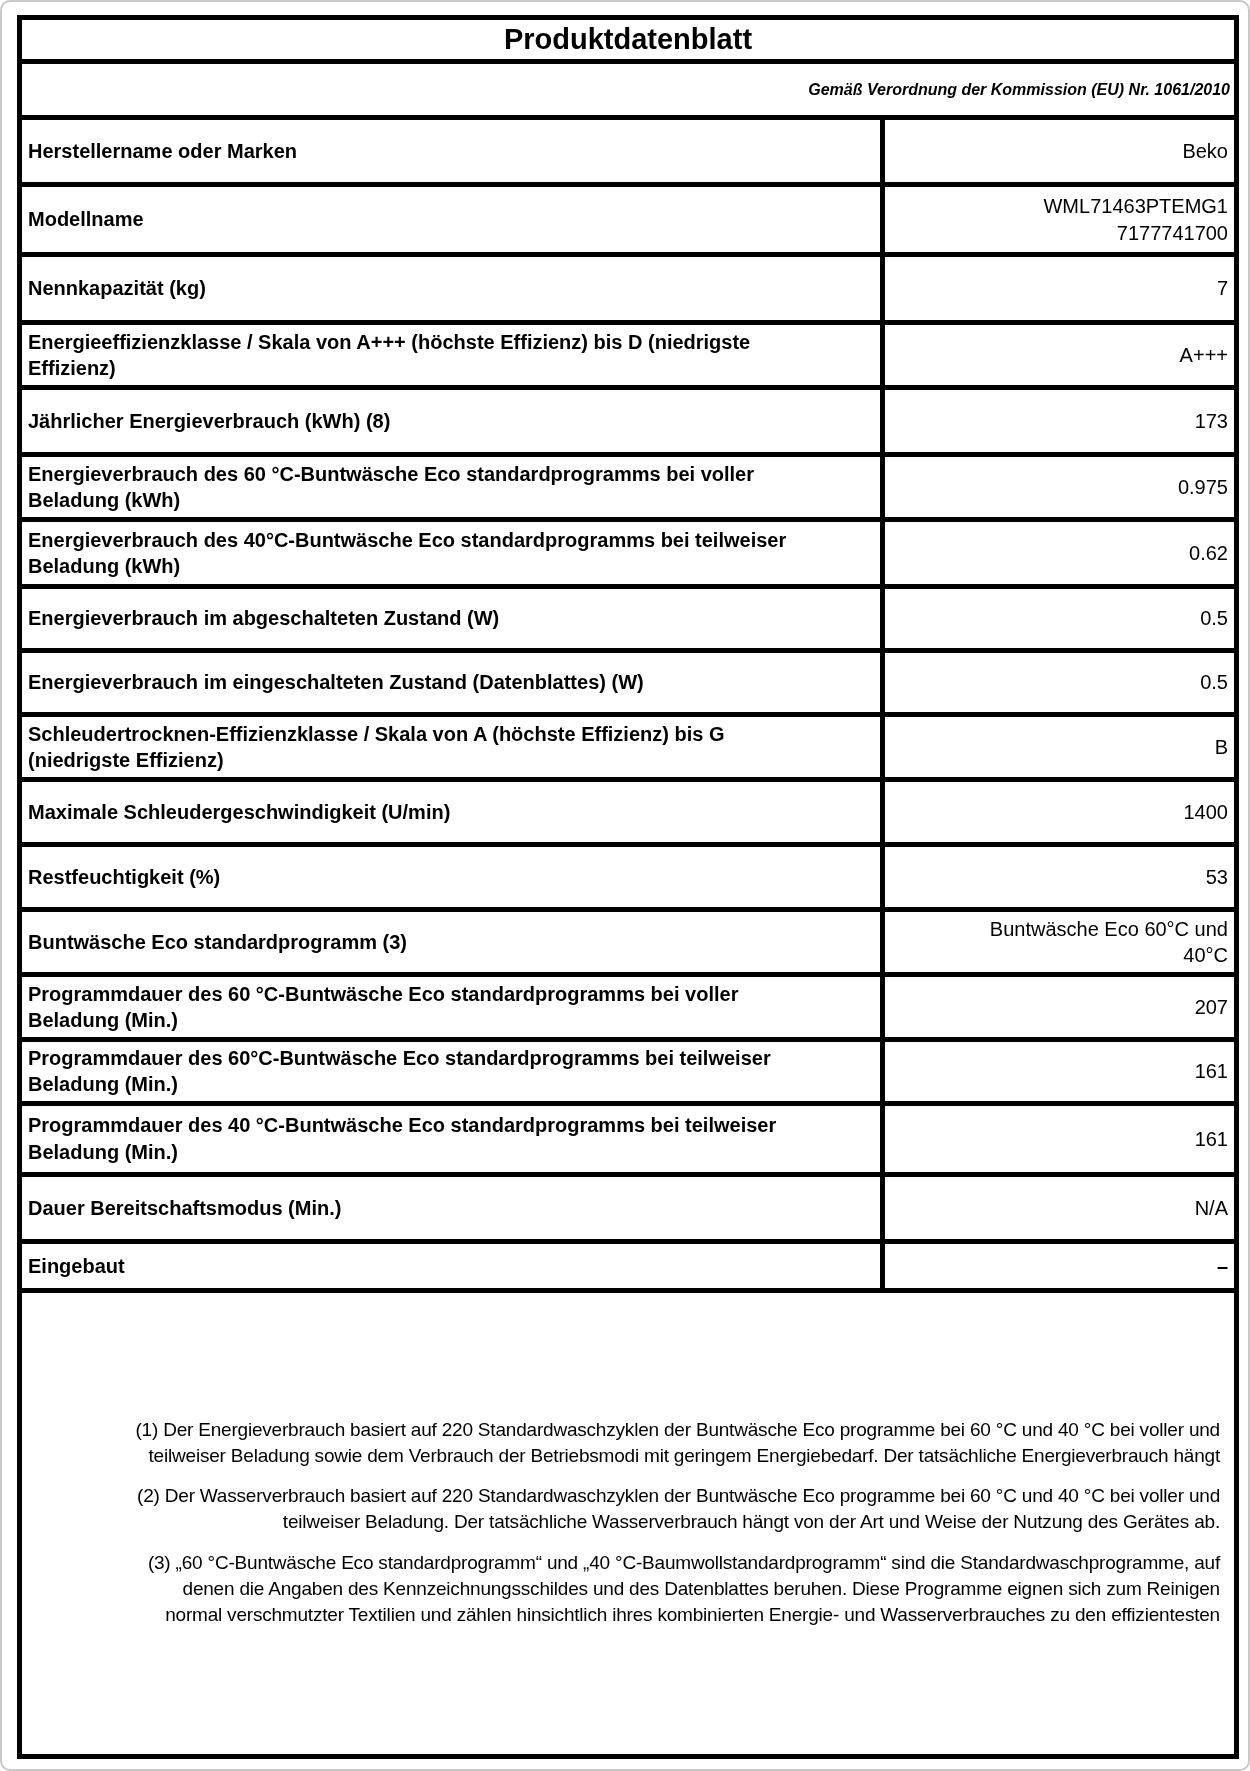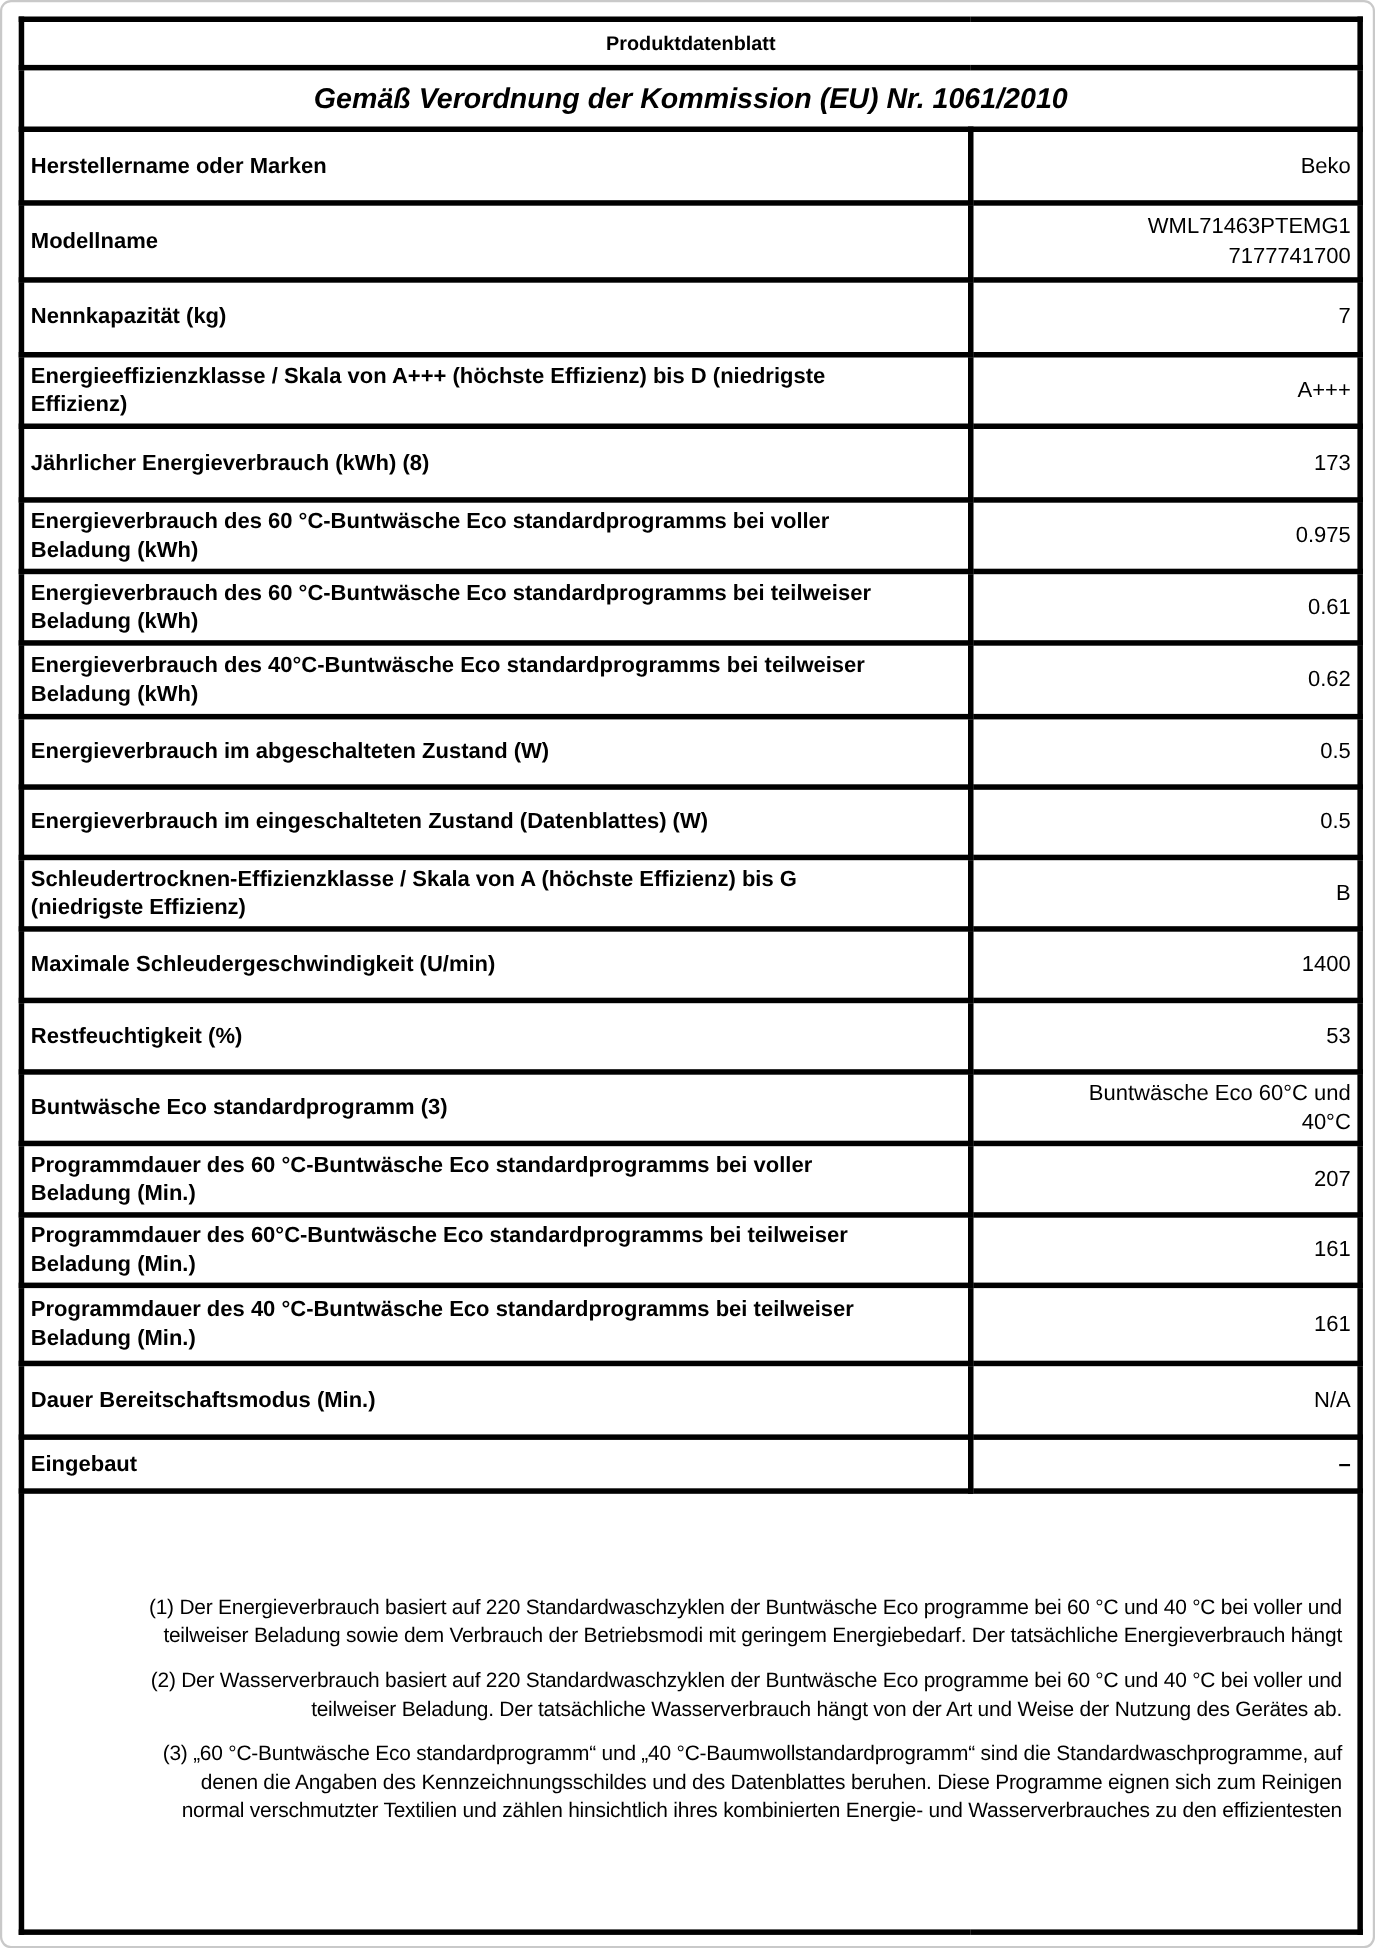--- a/index.html
+++ b/index.html
@@ -38,28 +38,28 @@
     border: 5px solid #000;
     box-sizing: border-box;
     vertical-align: middle;
   }
   col.c-label { width: 70.9%; }
   col.c-value { width: 29.1%; }
 
   tr.title-row td {
     text-align: center;
     font-weight: bold;
-    font-size: 18px;
+    font-size: 29px;
     padding: 2px 4px;
   }
   tr.subtitle-row td {
-    text-align: center;
+    text-align: right;
     font-weight: bold;
     font-style: italic;
-    font-size: 26px;
+    font-size: 16px;
     padding: 2px 4px;
   }
   td.lbl {
     font-size: 20px;
     line-height: 1.32;
     padding: 3px 8px 3px 6px;
     text-align: left;
     white-space: pre-line;
     font-weight: bold;
   }
@@ -123,25 +123,20 @@
         </tr>
         <tr style="height:67px">
           <td class="lbl">Jährlicher Energieverbrauch (kWh) (8)</td>
           <td class="val">173</td>
         </tr>
         <tr style="height:65px">
           <td class="lbl">Energieverbrauch des 60 °C-Buntwäsche Eco standardprogramms bei voller
 Beladung (kWh)</td>
           <td class="val">0.975</td>
         </tr>
-        <tr style="height:65px">
-          <td class="lbl">Energieverbrauch des 60 °C-Buntwäsche Eco standardprogramms bei teilweiser
-Beladung (kWh)</td>
-          <td class="val">0.61</td>
-        </tr>
         <tr style="height:67px">
           <td class="lbl">Energieverbrauch des 40°C-Buntwäsche Eco standardprogramms bei teilweiser
 Beladung (kWh)</td>
           <td class="val">0.62</td>
         </tr>
         <tr style="height:64px">
           <td class="lbl">Energieverbrauch im abgeschalteten Zustand (W)</td>
           <td class="val">0.5</td>
         </tr>
         <tr style="height:64px">

